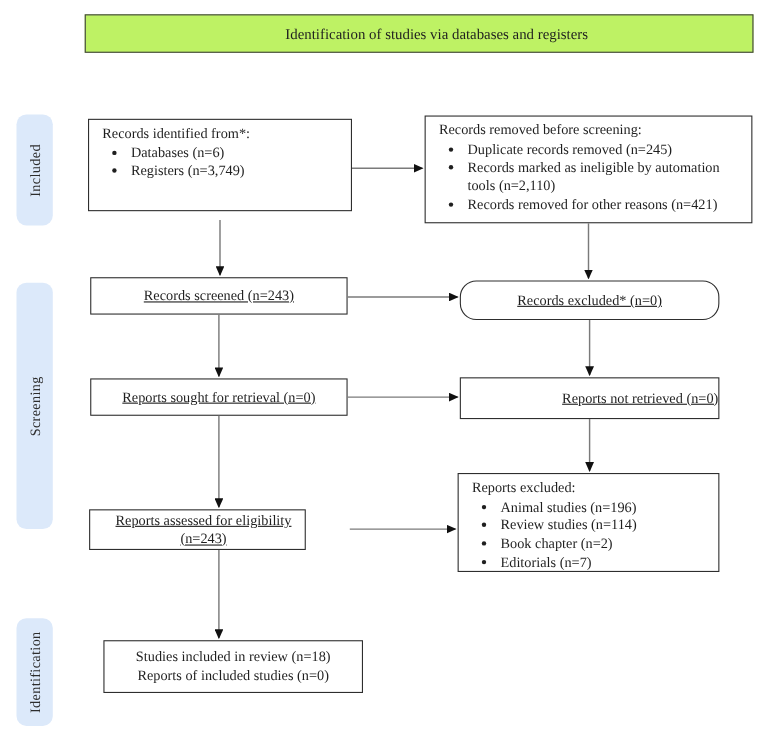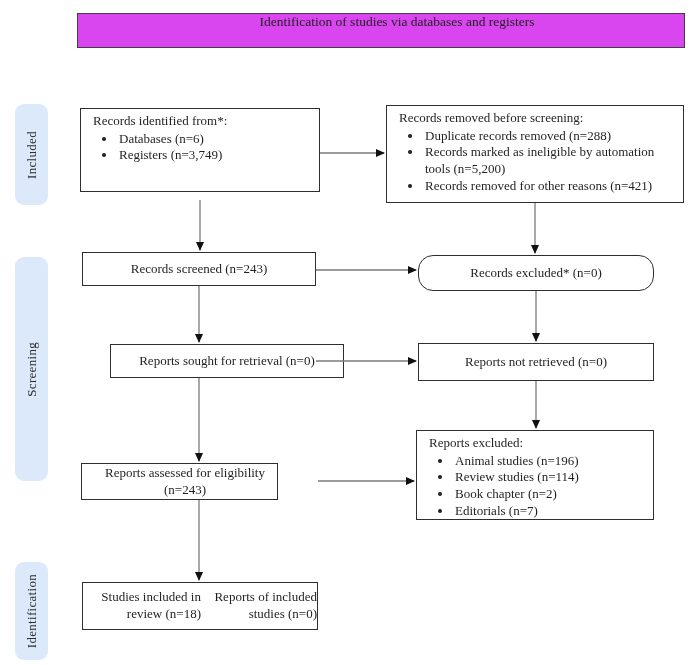--- a/index.html
+++ b/index.html
@@ -12,23 +12,23 @@
     position: relative;
     width: 692px;
     height: 665px;
     background: #ffffff;
     overflow: hidden;
   }
   .banner {
     position: absolute;
     left: 77px; top: 13px;
     width: 608px; height: 35px;
-    background: #d946ef;
+    background: #bef264;
     border: 1px solid #3f3f3f;
-    display: flex; justify-content: center;
+    display: flex; align-items: center; justify-content: center;
     font-size: 13.5px;
     padding-left: 32px;
   }
   .stage {
     position: absolute;
     left: 15px; width: 33px;
     background: #dce9fa;
     border-radius: 9px;
     display: flex; align-items: center; justify-content: center;
   }
@@ -46,42 +46,44 @@
   .node {
     position: absolute;
     background: #ffffff;
     border: 1.2px solid #2e2e2e;
     font-size: 13px;
     line-height: 1.28;
   }
   .node.center {
     display: flex; align-items: center; justify-content: center;
     text-align: center;
+    text-decoration: underline;
   }
   .node.list {
     display: flex; flex-direction: column; 
     padding: 4px 8px 4px 12px;
   }
   .node.list ul {
     margin: 1px 0 0 0;
     padding-left: 24px;
     list-style-type: disc;
   }
   .node.list li { padding-left: 2px; }
   .node.twolines {
-    display: flex; flex-direction: row;
+    display: flex; flex-direction: column;
     align-items: center; justify-content: center;
-    text-align: right;
+    text-align: center;
+    margin-left: 12px;
   }
   #box-records-identified   { left: 80px;  top: 108px; width: 240px; height: 84px; }
   #box-records-removed      { left: 386px; top: 105px; width: 298px; height: 98px; }
   #box-records-screened     { left: 82px;  top: 252px; width: 234px; height: 34px; }
   #box-records-excluded     { left: 418px; top: 255px; width: 236px; height: 36px; border-radius: 15px; }
-  #box-reports-sought       { left: 82px;  top: 344px; width: 234px; height: 34px; margin-left: 28px; }
-  #box-reports-not-retrieved{ left: 418px; top: 343px; width: 236px; height: 38px; }
+  #box-reports-sought       { left: 82px;  top: 344px; width: 234px; height: 34px; }
+  #box-reports-not-retrieved{ left: 418px; top: 343px; width: 236px; height: 38px; justify-content: flex-end; }
   #box-reports-assessed     { left: 81px;  top: 463px; width: 197px; height: 37px; padding-left: 11px; }
   #box-reports-excluded     { left: 416px; top: 430px; width: 238px; height: 90px; }
   #box-studies-included     { left: 82px;  top: 582px; width: 236px; height: 48px; }
   svg.arrows {
     position: absolute; left: 0; top: 0;
     width: 692px; height: 665px;
     pointer-events: none;
   }
 </style>
 </head>
@@ -107,22 +109,22 @@
     <div>Records identified from*:</div>
     <ul>
       <li>Databases (n=6)</li>
       <li>Registers (n=3,749)</li>
     </ul>
   </div>
 
   <div id="box-records-removed" class="node list">
     <div>Records removed before screening:</div>
     <ul>
-      <li>Duplicate records removed (n=288)</li>
-      <li>Records marked as ineligible by automation tools (n=5,200)</li>
+      <li>Duplicate records removed (n=245)</li>
+      <li>Records marked as ineligible by automation tools (n=2,110)</li>
       <li>Records removed for other reasons (n=421)</li>
     </ul>
   </div>
 
   <div id="box-records-screened" class="node center">
     <span>Records screened (n=243)</span>
   </div>
 
   <div id="box-records-excluded" class="node center">
     <span>Records excluded* (n=0)</span>

